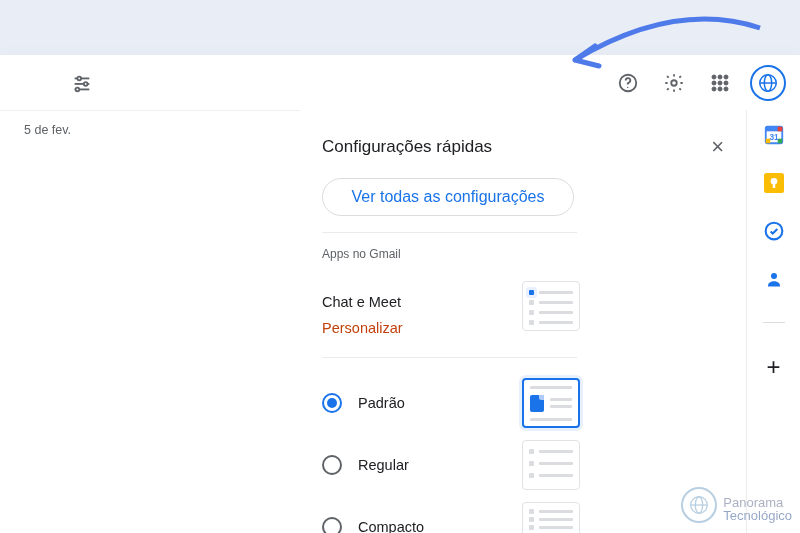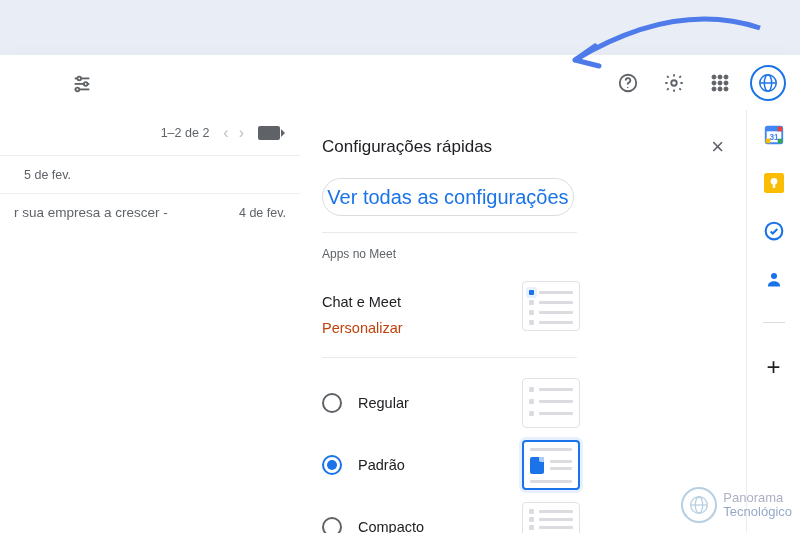--- a/index.html
+++ b/index.html
@@ -77,21 +77,21 @@
   }
   .qp-head { display:flex; align-items:center; justify-content:space-between;
     padding-right: 14px; margin-top: 8px; }
   .qp-title { font-size: 17px; color:#202124; }
   .qp-close { font-size: 22px; color:#5f6368; cursor:pointer; padding: 4px 8px; }
   .qp-all-btn {
     margin-top: 14px;
     height: 38px; width: 252px;
     border: 1px solid #dadce0; border-radius: 19px;
     display:flex; align-items:center; justify-content:center;
-    color:#1a73e8; font-size:20px; font-weight:500; cursor:pointer;
+    color:#1a73e8; font-size:16px; font-weight:500; cursor:pointer;
   }
   .qp-divider { height:1px; background:#e8eaed; margin: 16px 0 14px 0; width: 255px; }
   .qp-section-title { font-size: 12px; color:#5f6368; margin-bottom: 10px; }
   .qp-row { display:flex; align-items:center; justify-content:space-between; width:258px; margin-bottom:8px; }
   .qp-left { font-size: 14.5px; color:#202124; line-height: 1.8; margin-top: 18px; }
   .qp-link { color:#c2410c; cursor:pointer; font-size:14.5px; }
   .preview {
     width: 58px; height:50px; border:1px solid #e0e2e6; border-radius:4px;
     position:relative; background:#fff;
   }
@@ -130,21 +130,21 @@
   .rail-plus { font-size: 24px; color:#202124; cursor:pointer; }
 
   
   .arrow-anno {
     position:absolute; top: 10px; left: 555px;
     pointer-events:none;
   }
   
   .watermark {
     position:absolute; bottom: 10px; right: 8px;
-    display:flex; align-items:center; gap:6px;
+    display:flex; align-items:flex-end; gap:6px;
     opacity: 0.55;
     font-size: 13px;
     color:#666f8f;
     pointer-events:none;
   }
   .wm-globe { width:36px; height:36px; border:2px solid #7fa8c9; border-radius:50%;
     display:flex; align-items:center; justify-content:center; color:#7fa8c9; }
   .wm-text { line-height:1.05; }
   .wm-text .b { color:#3f5f9a; }
 </style>
@@ -197,49 +197,37 @@
             <circle cx="12" cy="12" r="9"></circle>
             <ellipse cx="12" cy="12" rx="4" ry="9"></ellipse>
             <line x1="3" y1="12" x2="21" y2="12"></line>
           </svg>
         </div>
       </div>
     </div>
   </div>
 
   <div class="main-col" style="margin-top:55px;">
-    <div class="list-header">
-      <span>1–2 de 2</span>
-      <div class="pager">
-        <span class="chev">‹</span>
-        <span class="chev">›</span>
-      </div>
-      <span class="kbd-icon"></span>
-    </div>
 
     <div class="mail-row">
       <span class="mail-date">5 de fev.</span>
-    </div>
-    <div class="mail-row">
-      <span class="mail-subj">r sua empresa a crescer - </span>
-      <span class="mail-date">4 de fev.</span>
     </div>
   </div>
 
   <div class="quick-panel" style="margin-top:55px;">
     <div class="qp-head">
       <span class="qp-title">Configurações rápidas</span>
       <span class="qp-close">×</span>
     </div>
     <div class="qp-all-btn">
       <span>Ver todas as configurações</span>
     </div>
     <div class="qp-divider"></div>
 
-    <div class="qp-section-title">Apps no Meet</div>
+    <div class="qp-section-title">Apps no Gmail</div>
     <div class="qp-row">
       <div class="qp-left">
         <div>Chat e Meet</div>
         <div class="qp-link">Personalizar</div>
       </div>
       <div class="preview default">
         <span class="sq blue" style="top:8px;"></span>
           <span class="blk" style="top:9px;"></span>
         <span class="sq" style="top:18px;"></span>
           <span class="blk" style="top:19px;"></span>
@@ -247,44 +235,44 @@
           <span class="blk" style="top:29px;"></span>
         <span class="sq" style="top:38px;"></span>
           <span class="blk" style="top:39px;"></span>
       </div>
     </div>
 
     <div class="qp-divider"></div>
 
     <div class="density-opt">
       <div class="radio-wrap">
+        <span class="radio checked"></span>
+        <span class="radio-label">Padrão</span>
+      </div>
+      <div class="preview sel">
+        <span class="blk" style="top:6px; left:6px;"></span>
+        <span class="doc"></span>
+        <span class="blk" style="top:18px; left:26px;"></span>
+        <span class="blk" style="top:25px; left:26px;"></span>
+        <span class="blk" style="top:38px; left:6px;"></span>
+      </div>
+    </div>
+
+    <div class="density-opt">
+      <div class="radio-wrap">
         <span class="radio"></span>
         <span class="radio-label">Regular</span>
       </div>
       <div class="preview">
         <span class="sq" style="top:8px;"></span>
           <span class="blk" style="top:9px;"></span>
         <span class="sq" style="top:20px;"></span>
           <span class="blk" style="top:21px;"></span>
         <span class="sq" style="top:32px;"></span>
           <span class="blk" style="top:33px;"></span>
-      </div>
-    </div>
-
-    <div class="density-opt">
-      <div class="radio-wrap">
-        <span class="radio checked"></span>
-        <span class="radio-label">Padrão</span>
-      </div>
-      <div class="preview sel">
-        <span class="blk" style="top:6px; left:6px;"></span>
-        <span class="doc"></span>
-        <span class="blk" style="top:18px; left:26px;"></span>
-        <span class="blk" style="top:25px; left:26px;"></span>
-        <span class="blk" style="top:38px; left:6px;"></span>
       </div>
     </div>
 
     <div class="density-opt">
       <div class="radio-wrap">
         <span class="radio"></span>
         <span class="radio-label">Compacto</span>
       </div>
       <div class="preview">
         <span class="sq" style="top:6px;"></span>

